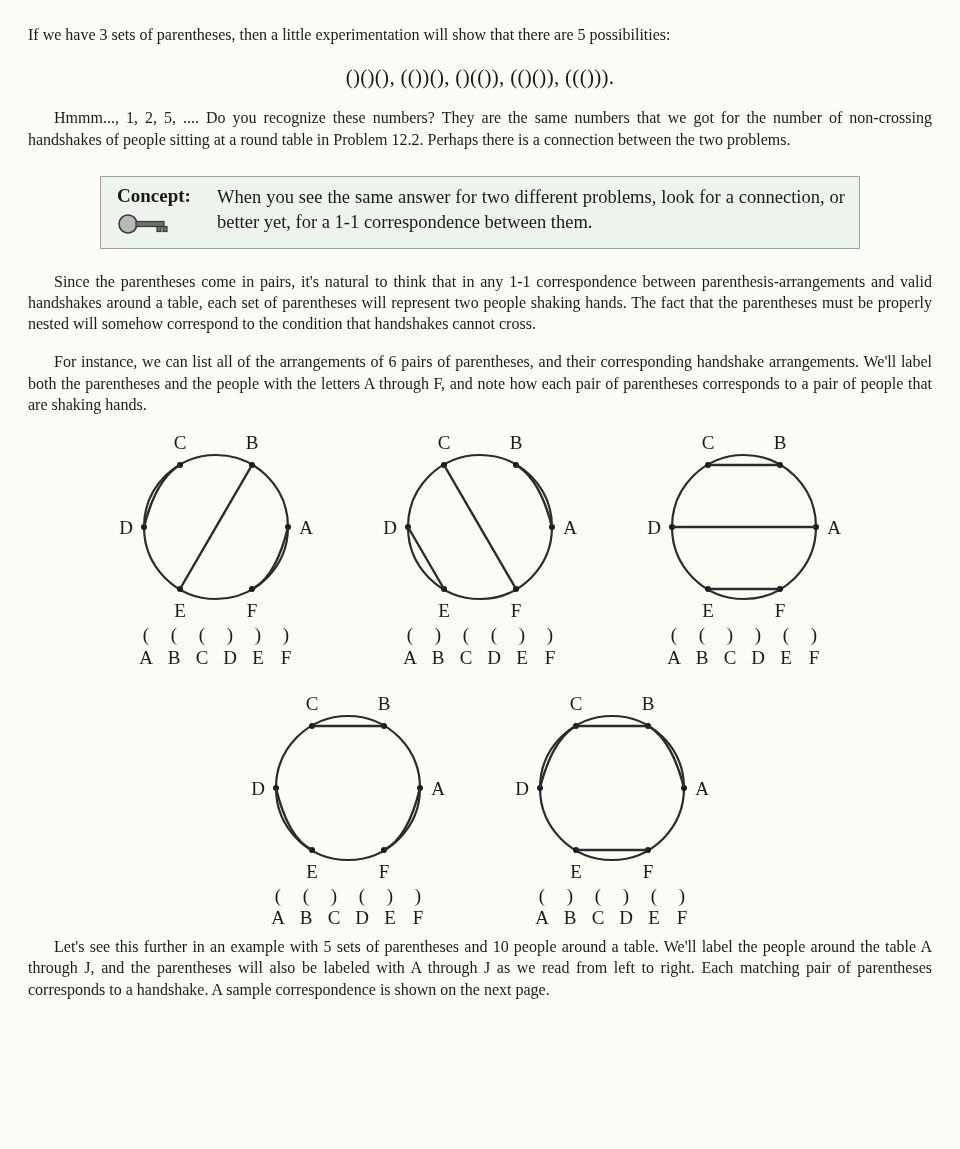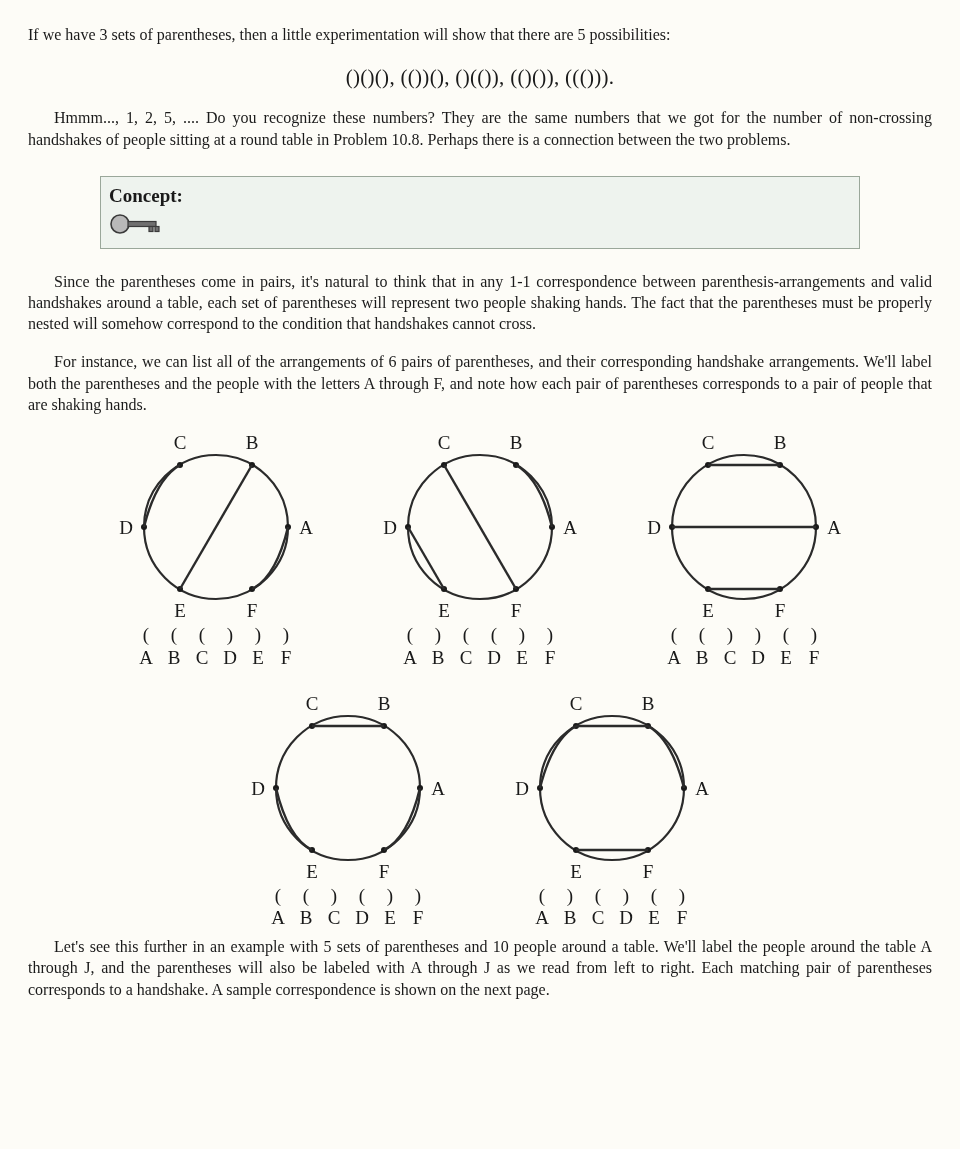--- a/index.html
+++ b/index.html
@@ -40,21 +40,21 @@
     letter-spacing: 0.3px;
   }
 
   
   .concept-box {
     margin: 26px 100px 0 100px;
     border: 1px solid #9aa79a;
     background: #eef3ee;
     display: flex;
     align-items: flex-start;
-    padding: 8px 14px 10px 8px;
+    padding: 8px 14px 10px 16px;
     box-sizing: border-box;
   }
   .concept-left {
     width: 100px;
     flex: 0 0 100px;
   }
   .concept-title {
     font-weight: bold;
     font-size: 19px;
     line-height: 1.2;
@@ -113,34 +113,35 @@
 </style>
 </head>
 <body>
 
 <div class="page">
 
   <p class="body-text" style="margin-top:24px;">If we have 3 sets of parentheses, then a little experimentation will show that there are 5 possibilities:</p>
 
   <div class="centered-display">()()(), (())(), ()(()), (()()), ((())).</div>
 
-  <p class="body-text indent para-gap">Hmmm..., 1, 2, 5, .... Do you recognize these numbers? They are the same numbers that we got for the number of non-crossing handshakes of people sitting at a round table in Problem 10.8. Perhaps there is a connection between the two problems.</p>
+  <p class="body-text indent para-gap">Hmmm..., 1, 2, 5, .... Do you recognize these numbers? They are the same numbers that we got for the number of non-crossing handshakes of people sitting at a round table in Problem 12.2. Perhaps there is a connection between the two problems.</p>
 
   <div class="concept-box">
     <div class="concept-left">
       <div class="concept-title">Concept:</div>
       <span class="key-icon">
         <svg width="56" height="20" viewBox="0 0 56 20">
           <circle cx="11" cy="10" r="9" fill="#b9b9b9" stroke="#3a3a3a" stroke-width="1.6"></circle>
           <rect x="19" y="7.5" width="28" height="5" fill="#6f6f6f" stroke="#3a3a3a" stroke-width="1.2"></rect>
           <rect x="40" y="12.5" width="4" height="5" fill="#6f6f6f" stroke="#3a3a3a" stroke-width="1.2"></rect>
           <rect x="46" y="12.5" width="4" height="5" fill="#6f6f6f" stroke="#3a3a3a" stroke-width="1.2"></rect>
         </svg>
       </span>
     </div>
+    <div class="concept-text">When you see the same answer for two different problems, look for a connection, or better yet, for a 1-1 correspondence between them.</div>
   </div>
 
   <p class="body-text indent" style="margin-top:22px;">Since the parentheses come in pairs, it's natural to think that in any 1-1 correspondence between parenthesis-arrangements and valid handshakes around a table, each set of parentheses will represent two people shaking hands. The fact that the parentheses must be properly nested will somehow correspond to the condition that handshakes cannot cross.</p>
 
   <p class="body-text indent para-gap">For instance, we can list all of the arrangements of 6 pairs of parentheses, and their corresponding handshake arrangements. We'll label both the parentheses and the people with the letters A through F, and note how each pair of parentheses corresponds to a pair of people that are shaking hands.</p>
 
   <div class="fig-row row1">
     <div class="figure">
       <div class="fig-svg-wrap">
         <svg width="232" height="196" viewBox="0 0 232 196">

